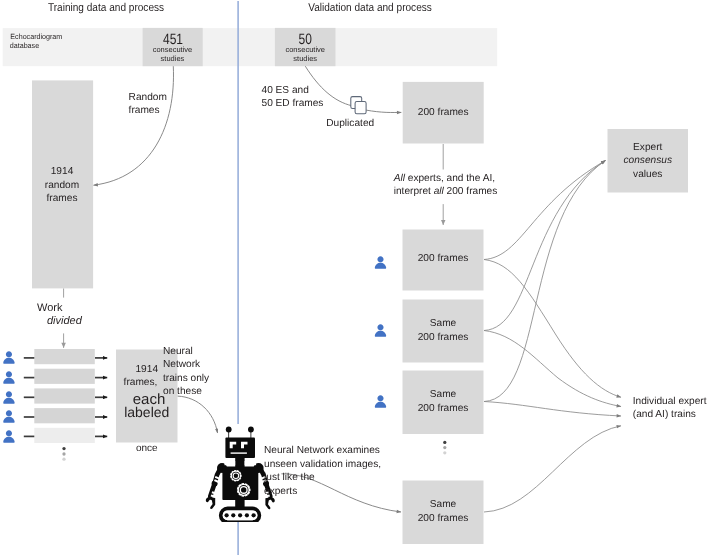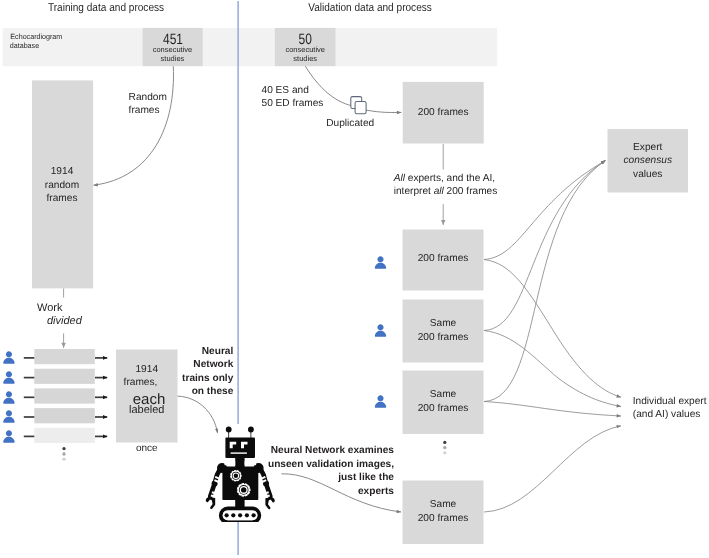--- a/index.html
+++ b/index.html
@@ -4,21 +4,21 @@
 <title>Training and validation data flow</title>
 <style>
   html,body{margin:0;padding:0;background:#ffffff;}
   body{width:709px;height:558px;position:relative;overflow:hidden;
        font-family:"Liberation Sans",sans-serif;color:#231f20;
        -webkit-font-smoothing:antialiased;text-rendering:geometricPrecision;}
   #stage{position:absolute;left:0;top:0;width:709px;height:558px;background:#fff;}
   svg#art{position:absolute;left:0;top:0;width:709px;height:558px;}
   .t{position:absolute;white-space:pre;line-height:1;}
   .ctr{text-align:center;}
-  .rt{text-align:right;font-weight:bold;}
+  .rt{}
 </style>
 </head>
 <body>
 
 <div id="stage">
 <svg id="art" viewBox="0 0 709 558">
   <defs>
     <marker id="ah" viewBox="0 0 10 10" refX="9.2" refY="5" markerWidth="7" markerHeight="7" orient="auto-start-reverse">
       <path d="M0,0.6 L10,5 L0,9.4 z" fill="#6d6d6d"></path>
     </marker>
@@ -250,21 +250,21 @@
 <div class="t ctr" style="left:32px;top:167.4px;width:60px;font-size:10.15px">1914</div>
 <div class="t ctr" style="left:32px;top:180.9px;width:60px;font-size:10.15px">random</div>
 <div class="t ctr" style="left:32px;top:194.4px;width:60px;font-size:10.15px">frames</div>
 
 <div class="t" style="left:37px;top:303.3px;font-size:11px">Work</div>
 <div class="t" style="left:46.9px;top:316px;font-size:11px;font-style:italic">divided</div>
 
 <div class="t ctr" style="left:116px;top:364.9px;width:61.5px;font-size:10.15px">1914</div>
 <div class="t ctr" style="left:116px;top:378.4px;width:49px;font-size:10.15px">frames,</div>
 <div class="t ctr" style="left:116px;top:391.9px;width:66px;font-size:15px">each</div>
-<div class="t ctr" style="left:116px;top:405.4px;width:61.5px;font-size:11px">labeled</div>
+<div class="t ctr" style="left:116px;top:405.4px;width:61.5px;font-size:14px">labeled</div>
 <div class="t ctr" style="left:116px;top:444px;width:61.5px;font-size:10px">once</div>
 
 <div class="t rt" style="left:163px;top:346.78px;width:70.3px;font-size:10.15px">Neural</div>
 <div class="t rt" style="left:163px;top:360.18px;width:70.3px;font-size:10.15px">Network</div>
 <div class="t rt" style="left:163px;top:373.78px;width:70.3px;font-size:10.15px">trains only</div>
 <div class="t rt" style="left:163px;top:387.08px;width:70.3px;font-size:10.15px">on these</div>
 
 <div class="t" style="left:261.5px;top:85.6px;font-size:10.15px">40 ES and</div>
 <div class="t" style="left:261.5px;top:99px;font-size:10.15px">50 ED frames</div>
 <div class="t" style="left:326.3px;top:119.4px;font-size:10.15px">Duplicated</div>
@@ -285,15 +285,15 @@
 <div class="t rt" style="left:264px;top:446.28px;width:130px;font-size:10.15px">Neural Network examines</div>
 <div class="t rt" style="left:264px;top:459.68px;width:130px;font-size:10.15px">unseen validation images,</div>
 <div class="t rt" style="left:264px;top:473.18px;width:130px;font-size:10.15px">just like the</div>
 <div class="t rt" style="left:264px;top:486.58px;width:130px;font-size:10.15px">experts</div>
 
 <div class="t ctr" style="left:607.5px;top:142.7px;width:80.5px;font-size:10.15px">Expert</div>
 <div class="t ctr" style="left:607.5px;top:156.3px;width:80.5px;font-size:10.15px;font-style:italic">consensus</div>
 <div class="t ctr" style="left:607.5px;top:169.8px;width:80.5px;font-size:10.15px">values</div>
 
 <div class="t" style="left:632.8px;top:397.1px;font-size:10.15px">Individual expert</div>
-<div class="t" style="left:632.8px;top:410.1px;font-size:10.15px">(and AI) values</div>
+<div class="t" style="left:632.8px;top:410.1px;font-size:10.15px">(and AI) trains</div>
 
 </div>
 
 </body></html>

